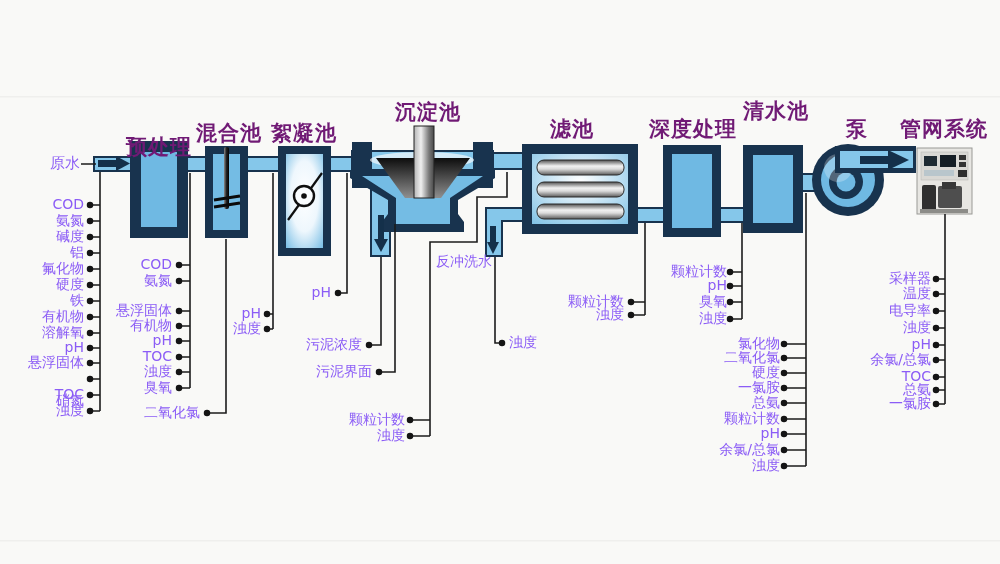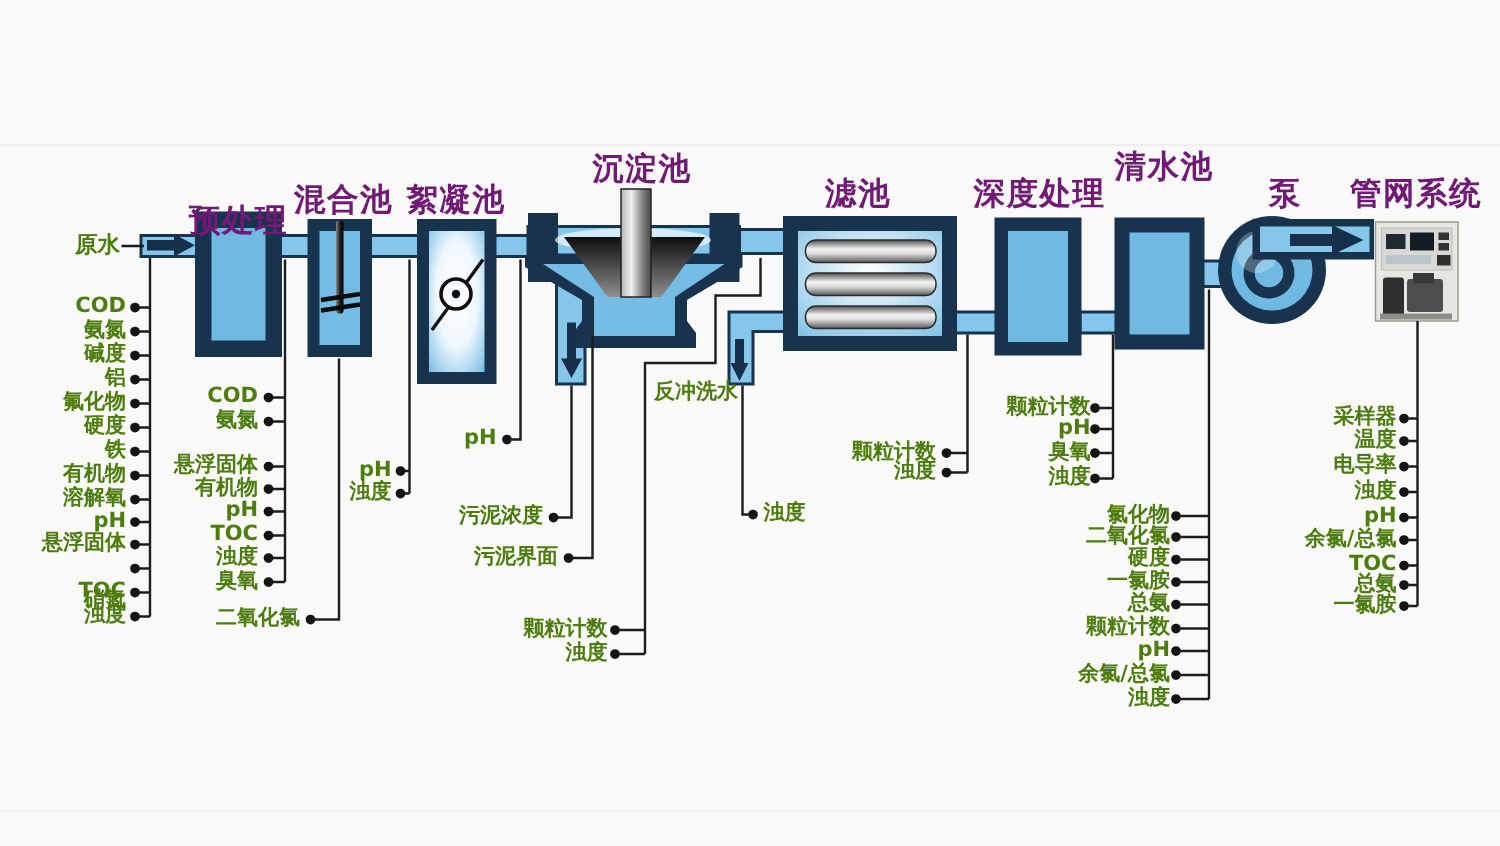--- a/index.html
+++ b/index.html
@@ -1,20 +1,20 @@
 <!DOCTYPE html>
 <html><head>
 <meta charset="utf-8">
 <style>
   html,body{margin:0;padding:0;background:#ffffff;}
   .canvas{position:relative;width:1000px;height:564px;background:#f9f9f7;overflow:hidden;
           font-family:"DejaVu Sans","Liberation Sans",sans-serif;}
   .t{position:absolute;transform:translateX(-50%);font-size:21px;font-weight:700;color:#701a75;
      white-space:nowrap;letter-spacing:1px;line-height:17px;}
-  .p{position:absolute;font-size:14px;font-weight:700;color:#4d7c0f;white-space:nowrap;line-height:17px;}
+  .p{position:absolute;font-size:14px;font-weight:400;color:#8b5cf6;white-space:nowrap;line-height:17px;}
   svg{position:absolute;left:0;top:0;}
 </style>
 </head>
 <body>
 
 <div class="canvas">
 
 <svg width="1000" height="564" viewBox="0 0 1000 564">
   <defs>
     <linearGradient id="rodGrad" x1="0" y1="0" x2="1" y2="0">

